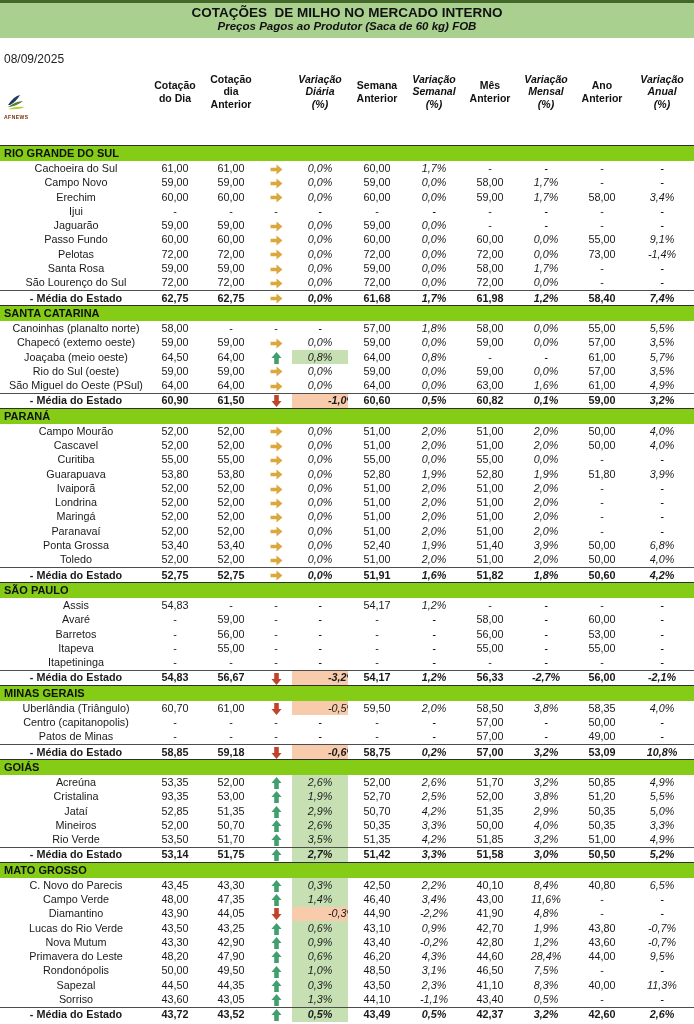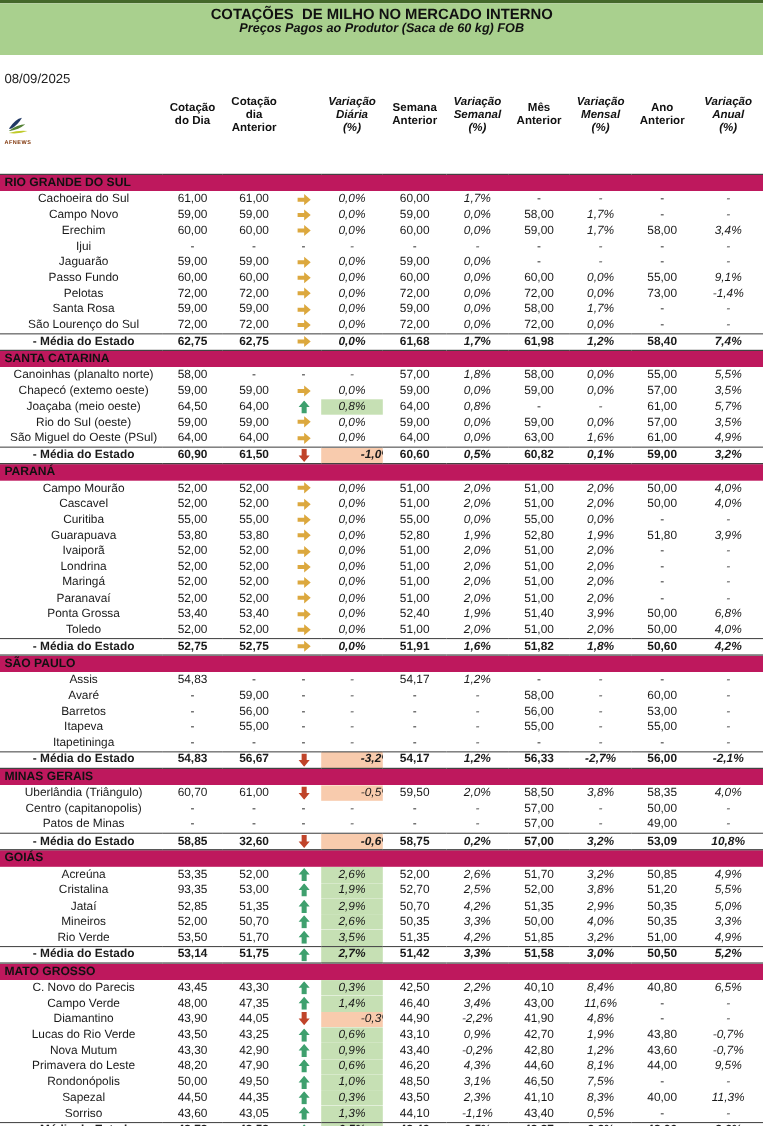--- a/index.html
+++ b/index.html
@@ -1,32 +1,32 @@
 <!DOCTYPE html>
 <html><head>
 <meta charset="utf-8">
 <style>
   html,body{margin:0;padding:0;background:#fff;}
   .report{width:694px;height:1024px;font-family:"Liberation Sans",sans-serif;color:#1a1a1a;
           border-top:3px solid #44682a;box-sizing:border-box;overflow:hidden;}
-  .titleband{background:#a9d08e;text-align:center;padding:2px 0 18px;}
+  .titleband{background:#a9d08e;text-align:center;padding:2px 0 6px;}
   .title{font-size:13.5px;font-weight:bold;white-space:pre-wrap;color:#111;}
   .subtitle{font-size:11.5px;font-weight:bold;font-style:italic;color:#111;}
   table{border-collapse:collapse;table-layout:fixed;width:694px;}
   th{font-size:10.5px;font-weight:bold;white-space:pre-line;text-align:center;
      vertical-align:middle;line-height:1.18;padding:2px 0;color:#111;}
   th.it{font-style:italic;}
   th.datecell{text-align:left;vertical-align:top;padding:2px 0 0 4px;font-weight:normal;}
   .date{font-size:12px;color:#222;margin-bottom:3px;}
   .logotext{font-size:5px;color:#7b2e00;letter-spacing:.5px;font-weight:bold;}
   td{height:14.3px;line-height:13px;font-size:10.8px;text-align:center;padding:0;
      overflow:hidden;white-space:nowrap;}
   td.city{text-align:center;padding-left:4px;}
   td.pct{font-style:italic;}
-  tr.sec td{background:#be185d;font-weight:bold;text-align:left;padding-left:4px;
+  tr.sec td{background:#84cc16;font-weight:bold;text-align:left;padding-left:4px;
             border-top:1px solid #2e2e2e;height:15px;font-size:11px;color:#111;}
   tr.media td{font-weight:bold;border-top:1px solid #4d4d4d;}
   td.hl-g{background:#c6e0b4;}
   td.hl-o{background:#f8cbad;padding-left:36px;}
   .arr svg{vertical-align:middle;}
 </style>
 </head>
 <body>
 
 <div class="report">
@@ -622,21 +622,21 @@
           <td class="val">-</td>
           <td class="pct">-</td>
           <td class="val">57,00</td>
           <td class="pct">-</td>
           <td class="val">49,00</td>
           <td class="pct">-</td>
         </tr>
         <tr class="media">
           <td class="city">- Média do Estado</td>
           <td class="val">58,85</td>
-          <td class="val">32,60</td>
+          <td class="val">59,18</td>
           <td class="arr"><svg class="a" width="11" height="12" viewBox="0 0 12 13">
               <path d="M6 13 L0.5 6.5 H3.5 V0 H8.5 V6.5 H11.5 Z" fill="#c0442a"></path>
             </svg></td>
           <td class="pct hl-o">-0,6%</td>
           <td class="val">58,75</td>
           <td class="pct">0,2%</td>
           <td class="val">57,00</td>
           <td class="pct">3,2%</td>
           <td class="val">53,09</td>
           <td class="pct">10,8%</td>
@@ -816,21 +816,21 @@
           <td class="city">Primavera do Leste</td>
           <td class="val">48,20</td>
           <td class="val">47,90</td>
           <td class="arr"><svg class="a" width="11" height="12" viewBox="0 0 12 13">
               <path d="M6 0 L11.5 6.5 H8.5 V13 H3.5 V6.5 H0.5 Z" fill="#3fa06e"></path>
             </svg></td>
           <td class="pct hl-g">0,6%</td>
           <td class="val">46,20</td>
           <td class="pct">4,3%</td>
           <td class="val">44,60</td>
-          <td class="pct">8,1%</td>
+          <td class="pct">28,4%</td>
           <td class="val">44,00</td>
           <td class="pct">9,5%</td>
         </tr>
         <tr>
           <td class="city">Rondonópolis</td>
           <td class="val">50,00</td>
           <td class="val">49,50</td>
           <td class="arr"><svg class="a" width="11" height="12" viewBox="0 0 12 13">
               <path d="M6 0 L11.5 6.5 H8.5 V13 H3.5 V6.5 H0.5 Z" fill="#3fa06e"></path>
             </svg></td>

